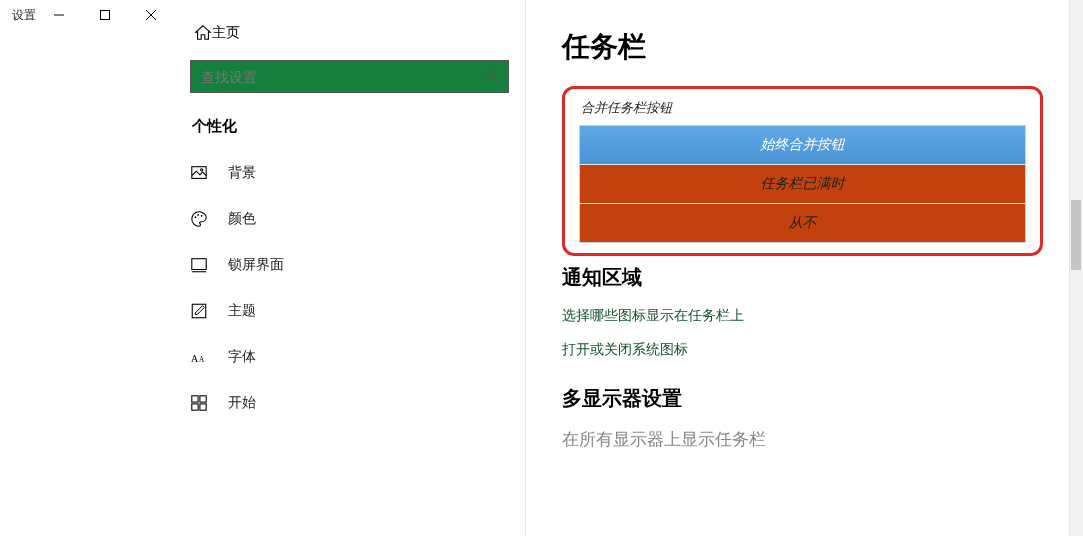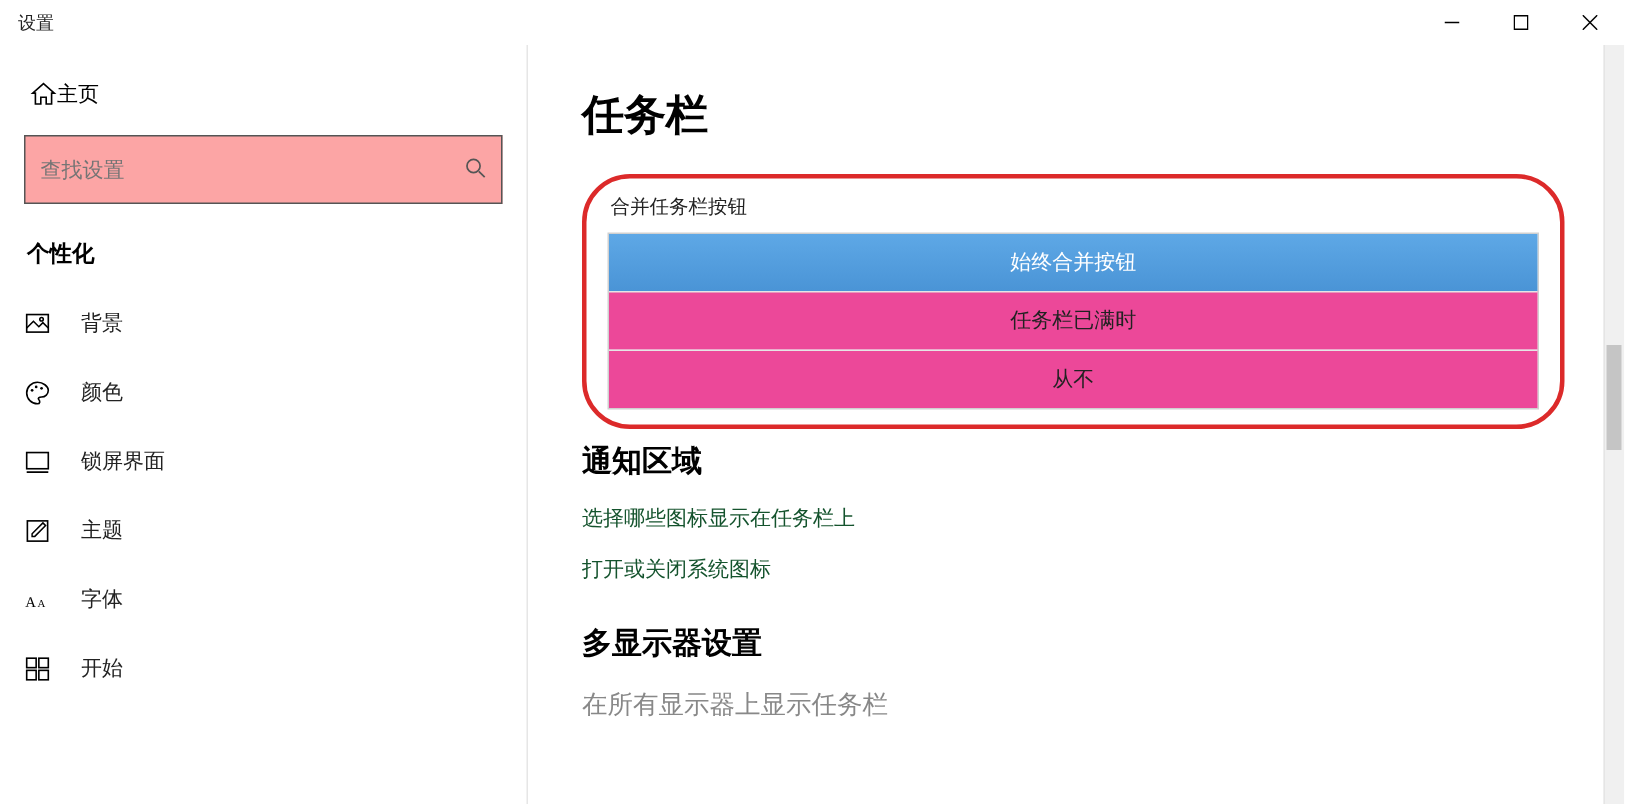--- a/index.html
+++ b/index.html
@@ -1,41 +1,41 @@
 <!DOCTYPE html>
 <html><head>
 <meta charset="utf-8">
 <style>
   * { box-sizing: border-box; margin: 0; padding: 0; }
   html, body { width: 1083px; height: 536px; overflow: hidden; font-family: "Microsoft YaHei", "Segoe UI", sans-serif; background: #fff; color: #000; }
-  .window { width: 1083px; height: 536px; position: relative; display: flex; flex-direction: column; }
+  .window { width: 1083px; height: 536px; position: relative; display: flex; flex-direction: row; }
   .titlebar { height: 30px; display: flex; align-items: center; justify-content: space-between; padding-left: 12px; }
   .titlebar-title { font-size: 12px; color: #222; }
   .win-controls { display: flex; }
   .win-btn { width: 46px; height: 30px; display: flex; align-items: center; justify-content: center; color: #000; }
   .win-btn svg { width: 10px; height: 10px; }
   .body { flex: 1; display: flex; overflow: hidden; }
   .sidebar { width: 352px; border-right: 1px solid #e6e6e6; padding-top: 16px; }
   .home-row { display: flex; align-items: center; padding: 8px 20px 18px 20px; font-size: 14px; }
   .home-row svg { width: 18px; height: 18px; }
   .search-wrap { margin: 0 16px 18px 16px; }
-  .search-box { height: 46px; border: 1px solid #555; display: flex; align-items: center; padding: 0 10px; gap: 1px; background: #fca5a5; }
+  .search-box { height: 33px; border: 1px solid #555; display: flex; align-items: center; padding: 0 10px; gap: 1px; background: #15803d; }
   .search-box input { border: none; outline: none; flex: 1; font-size: 14px; background: transparent; font-family: inherit; }
   .search-box .mag { color: #555; font-size: 14px; }
   .section-label { padding: 6px 20px 14px 18px; font-weight: 700; font-size: 15px; }
   .nav-item { display: flex; align-items: center; gap: 20px; padding: 14px 16px; font-size: 14px; color: #222; }
   .nav-item svg { width: 18px; height: 18px; }
   .content { flex: 1; padding: 28px 40px 0 36px; position: relative; overflow: hidden; }
   .page-title { font-size: 28px; font-weight: 600; margin-bottom: 20px; }
-  .highlight-box { border: 3px solid #dc2a2a; border-radius: 32px; padding: 6px 14px 10px 14px; margin-bottom: 7px; }
+  .highlight-box { border: 3px solid #dc2a2a; border-radius: 12px; padding: 6px 14px 10px 14px; margin-bottom: 7px; font-style: italic; }
   .field-label { font-size: 13px; padding: 4px 0 8px 2px; color: #222; }
   .dropdown { border: 1px solid #d0d0d0; }
   .dd-option { padding: 10px 16px; font-size: 14px; text-align: center; }
   .dd-selected { background: linear-gradient(#5ea8e6, #4a94d6); color: #fff; }
-  .dd-rest { background: #ec4899; color: #222; border-top: 1px solid #e5e5e5; }
+  .dd-rest { background: #c2410c; color: #222; border-top: 1px solid #e5e5e5; }
   .sub-heading { font-size: 20px; font-weight: 700; margin: 8px 0 16px 0; }
   .link { color: #14532d; font-size: 14px; margin-bottom: 16px; display: block; }
   .muted { color: #888; font-size: 17px; margin-top: 14px; }
   .scroll-track { position: absolute; right: 0; top: 0; bottom: 0; width: 14px; background: #f0f0f0; border-left: 1px solid #e5e5e5; }
   .scroll-thumb { position: absolute; right: 2px; top: 200px; width: 10px; height: 70px; background: #c5c5c5; }
 </style>
 </head>
 <body>
 
 <div class="window">

